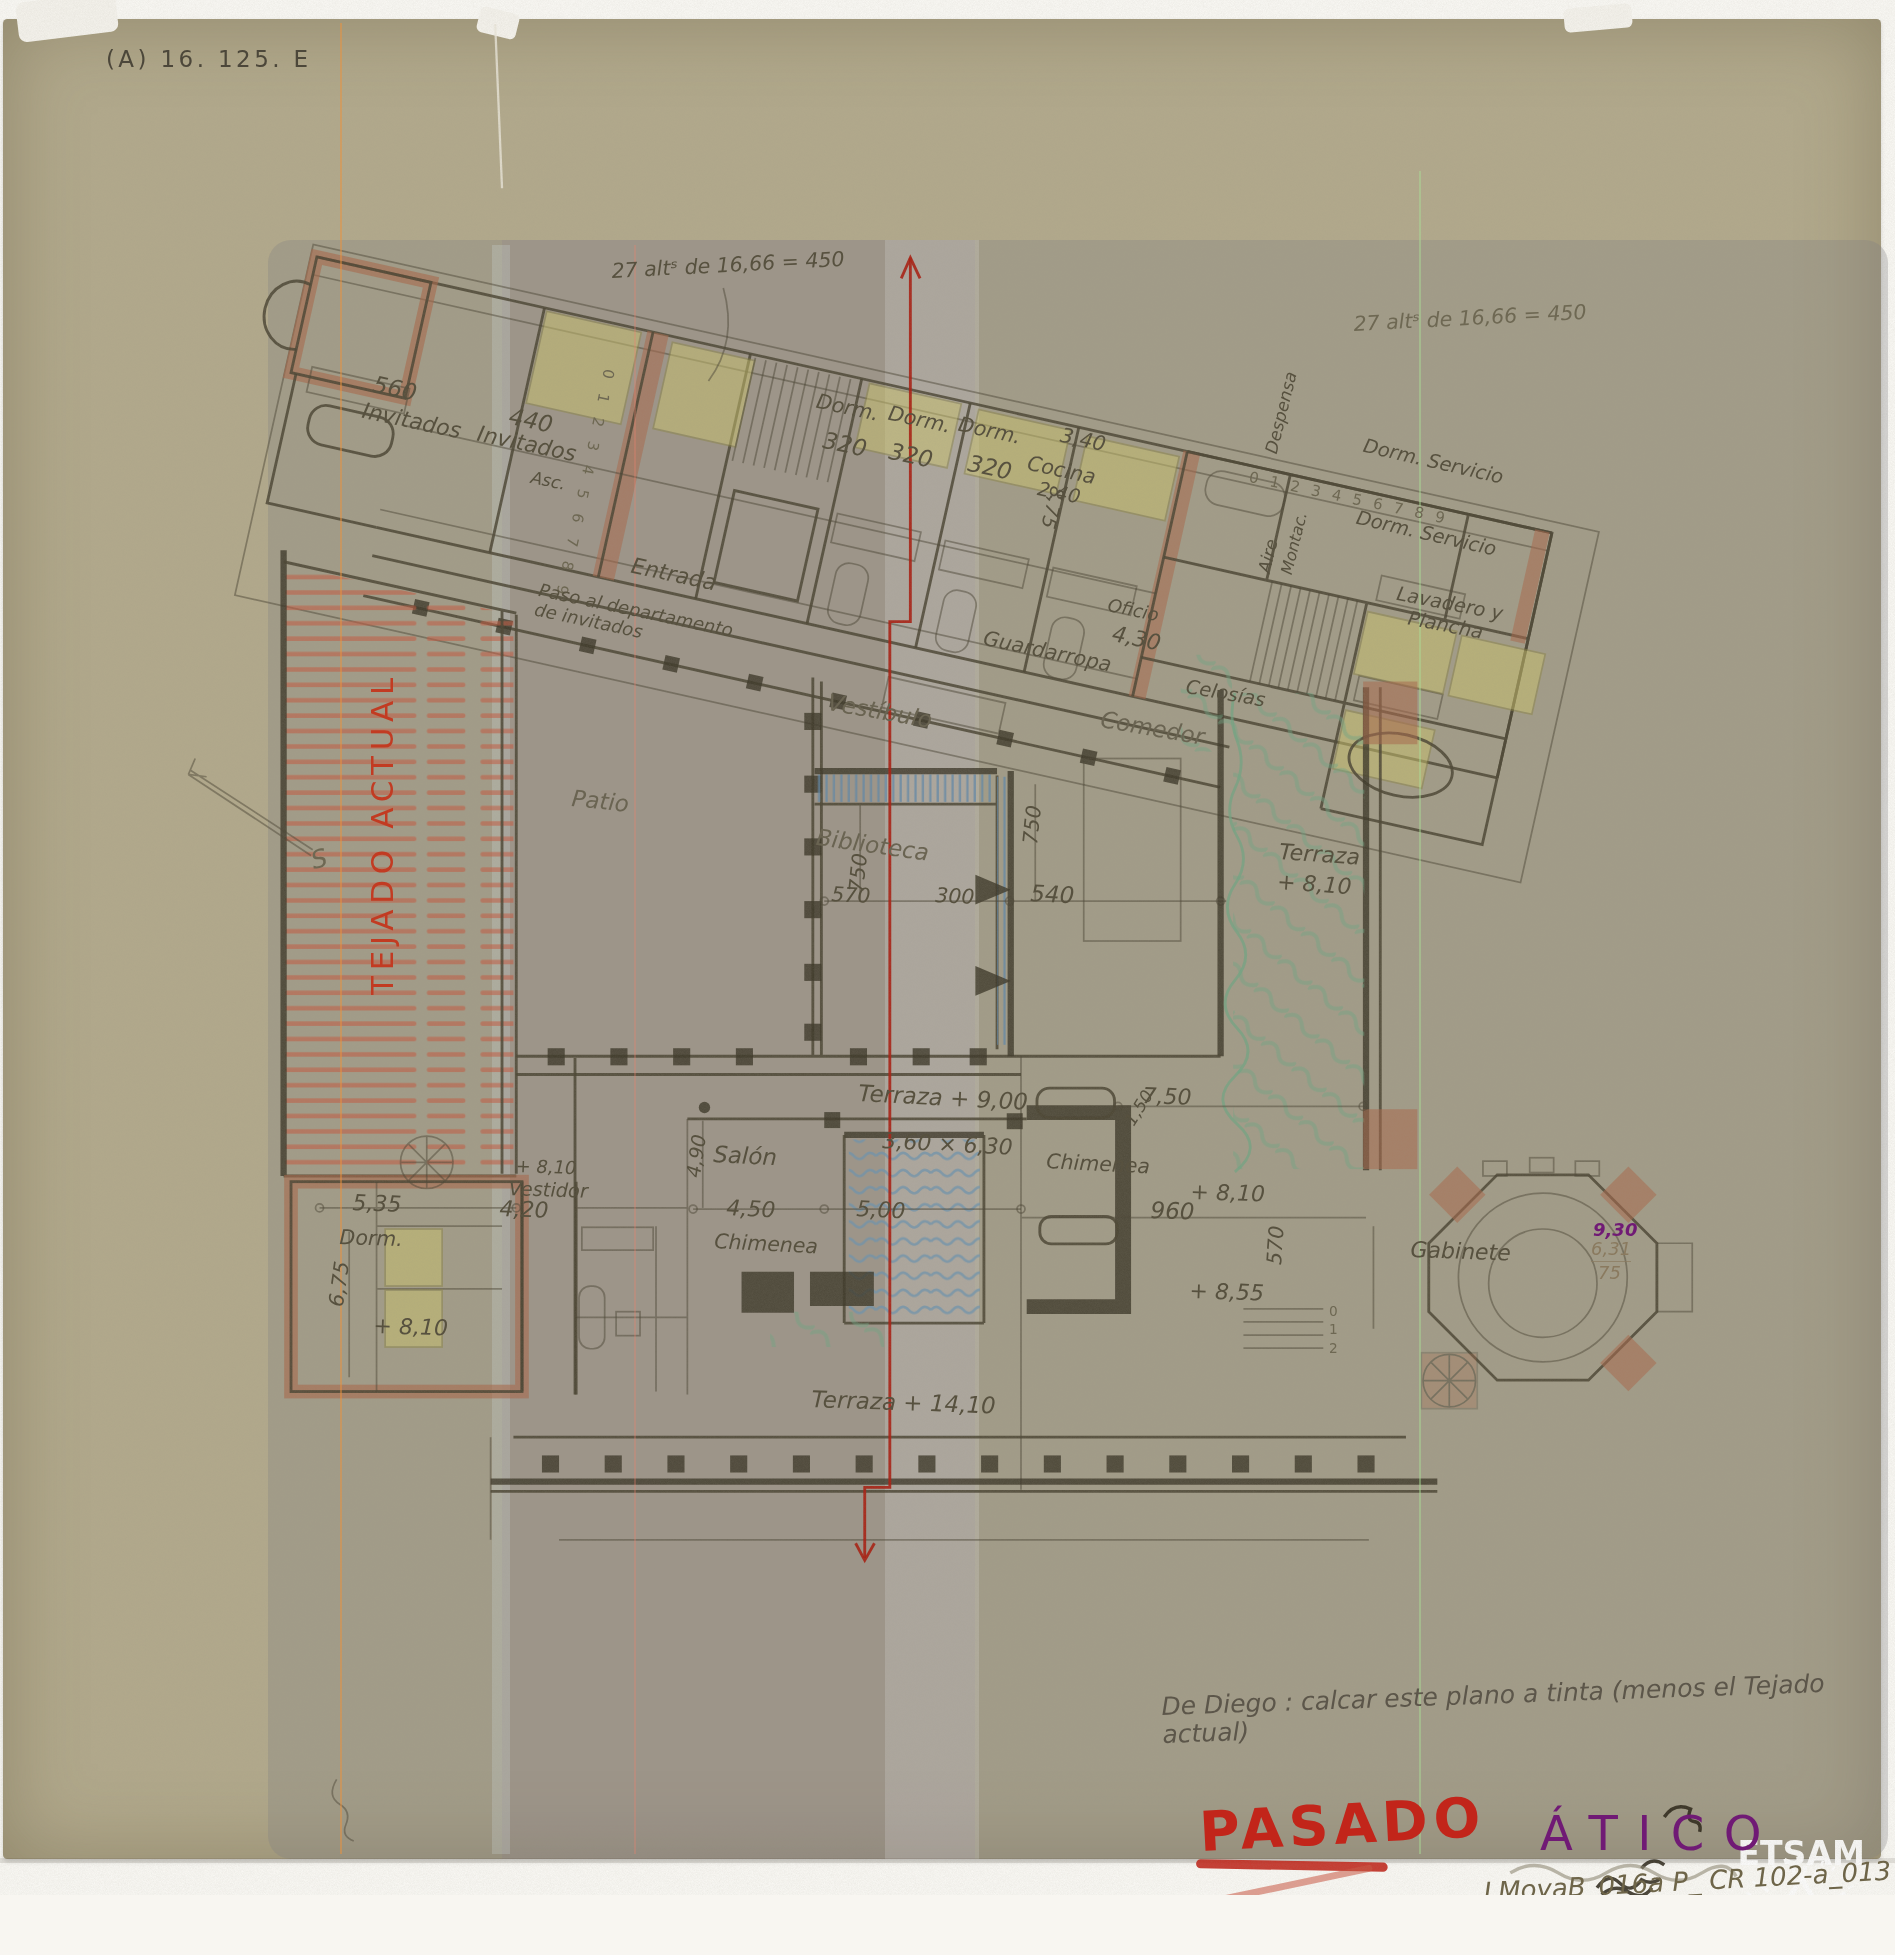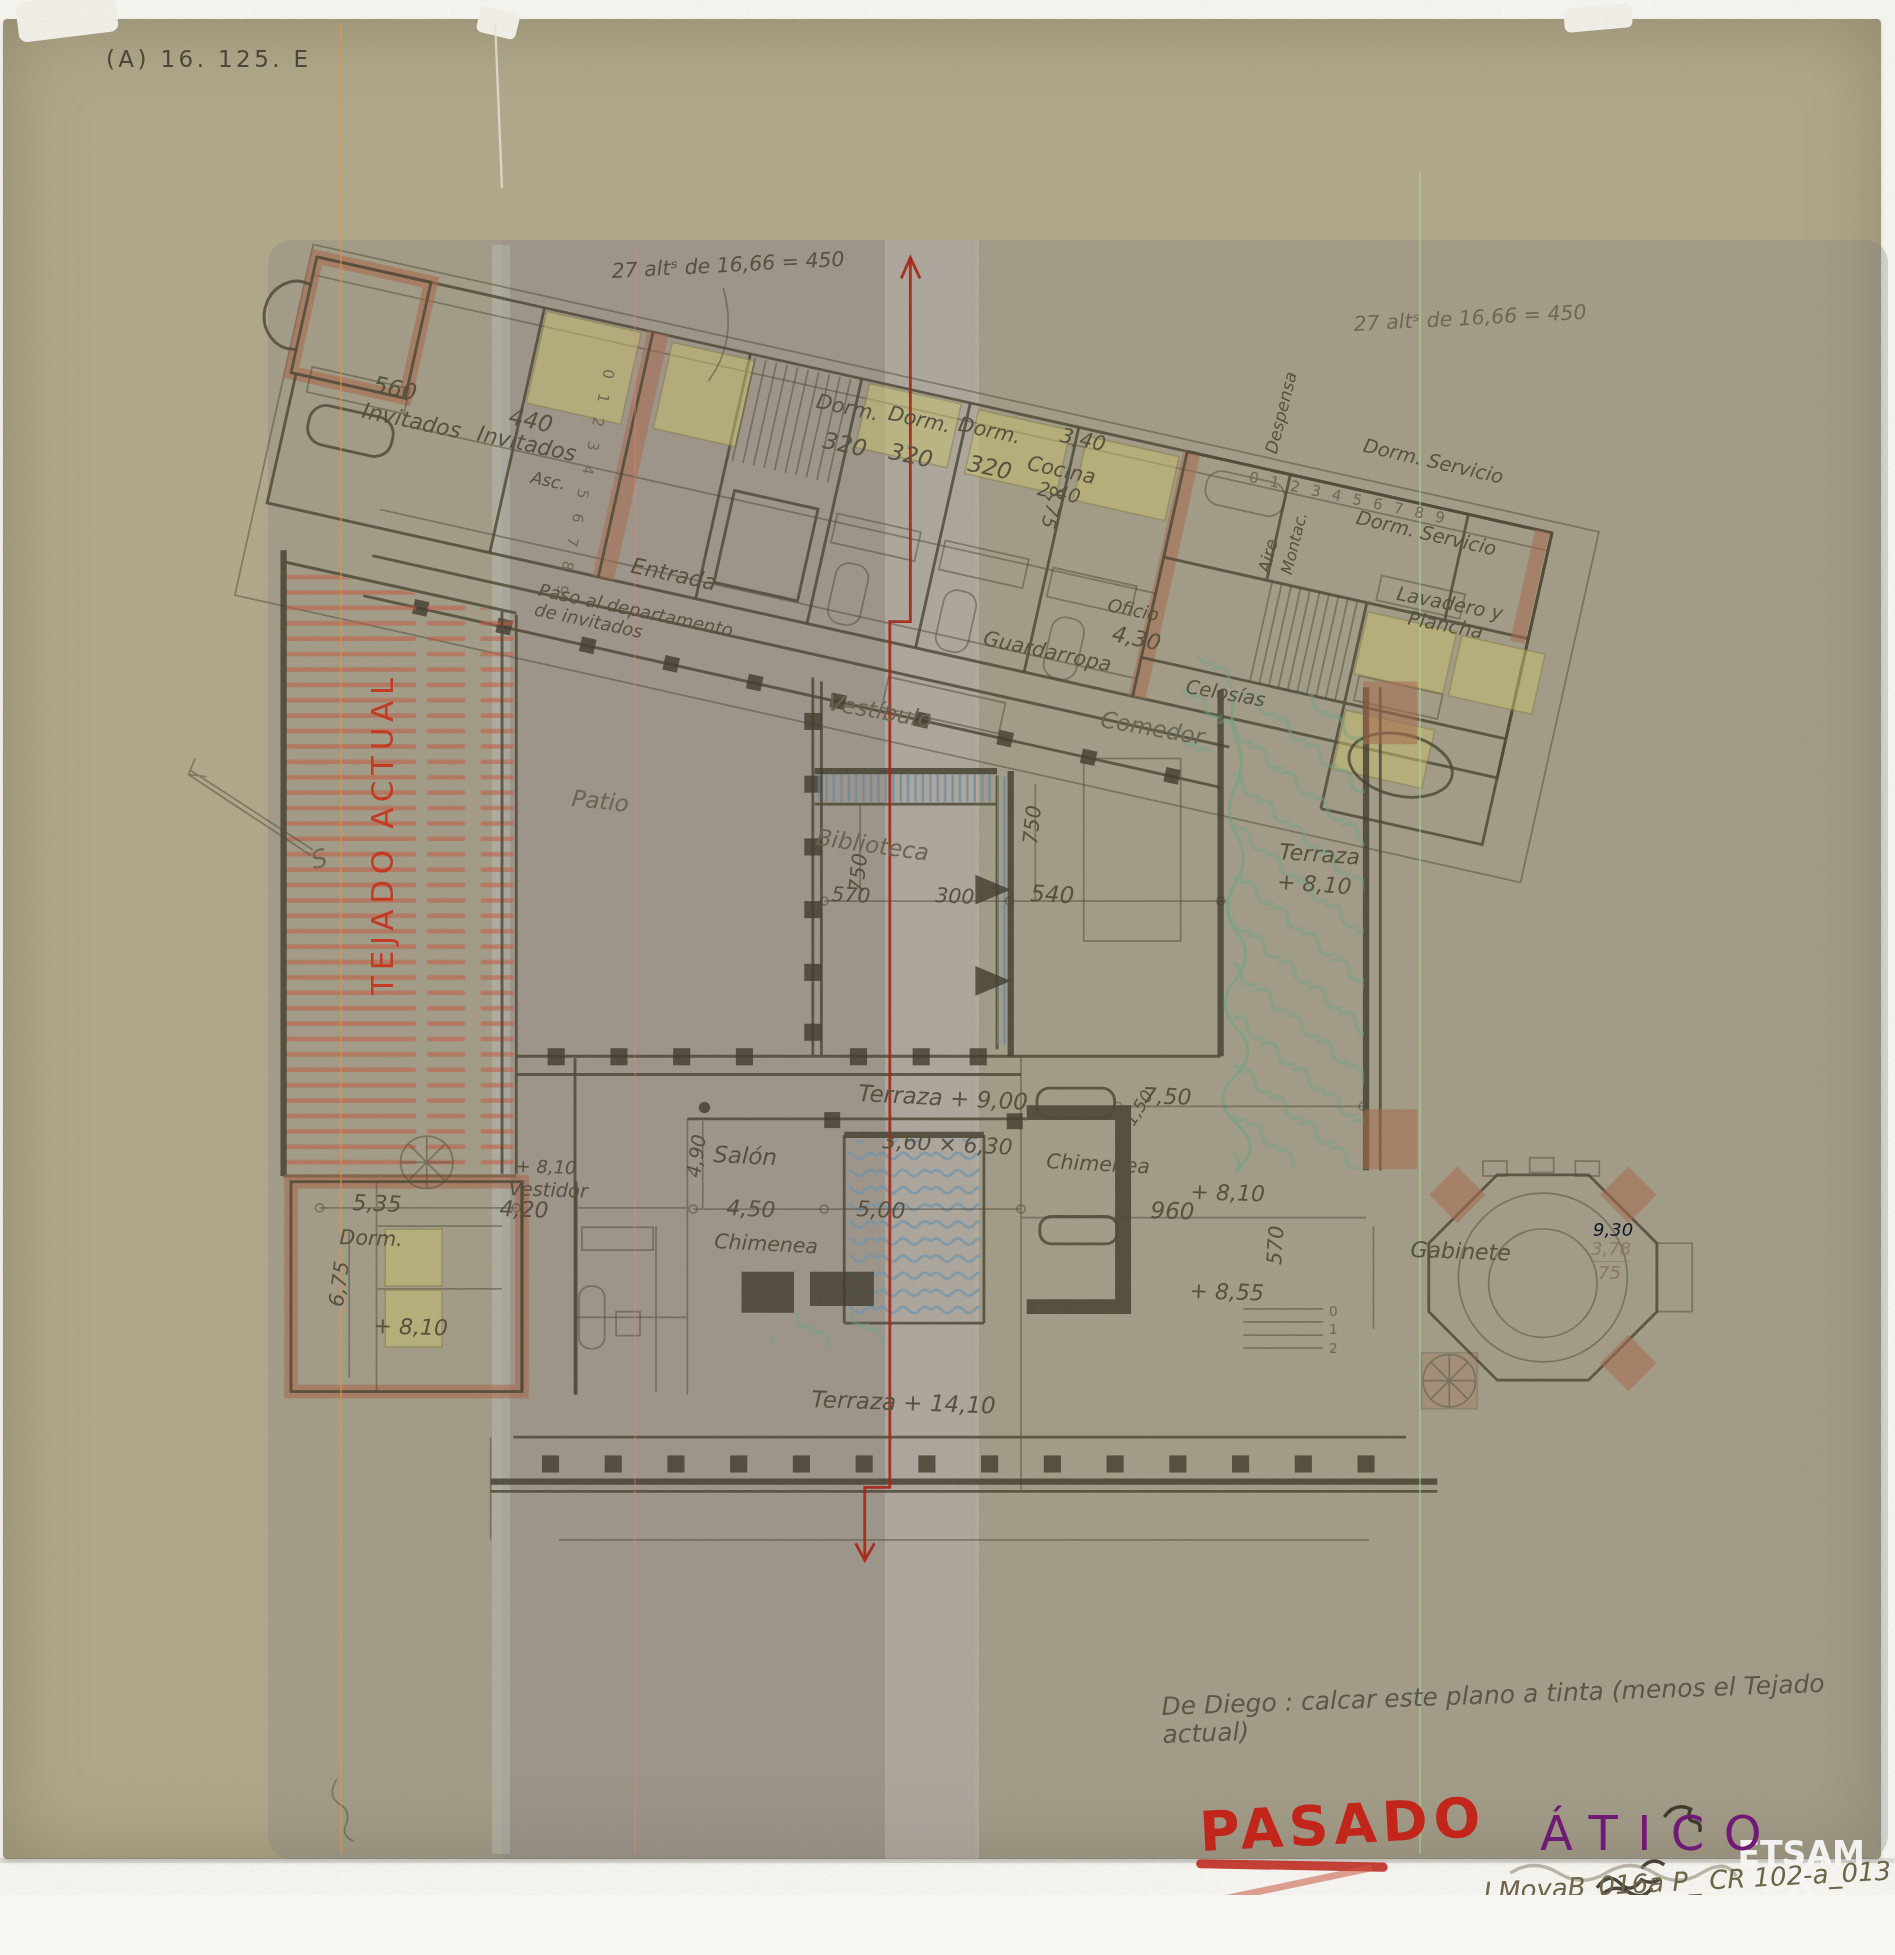--- a/index.html
+++ b/index.html
@@ -377,22 +377,22 @@
 
   <span class="lbl" style="left:509px;top:1178px;font-size:19.4px;transform:rotate(2deg);">Vestidor</span>
   <span class="lbl" style="left:500px;top:1197px;font-size:22px;transform:rotate(2deg);">4,20</span>
   <span class="lbl" style="left:516px;top:1156px;font-size:18px;transform:rotate(2deg);">+ 8,10</span>
   <span class="lbl" style="left:353px;top:1191px;font-size:22px;transform:rotate(2deg);">5,35</span>
   <span class="lbl" style="left:340px;top:1226px;font-size:20.5px;transform:rotate(2deg);">Dorm.</span>
   <span class="lbl" style="left:325px;top:1305px;font-size:20.5px;transform:rotate(-82deg);">6,75</span>
   <span class="lbl" style="left:374px;top:1314px;font-size:22px;transform:rotate(2deg);">+ 8,10</span>
 
   <span class="lbl" style="left:1411px;top:1238px;font-size:22px;transform:rotate(2deg);">Gabinete</span>
-  <span class="lbl" style="left:1593px;top:1220px;font-size:18px;color:#0f172a;">9,30</span>
-  <span class="lbl" style="left:1591px;top:1239px;font-size:18px;color:#8a7a5f;border-bottom:1.7px solid rgba(138,122,95,.7);padding-bottom:2.3px;">3,78</span>
+  <span class="lbl" style="left:1593px;top:1220px;font-size:18px;color:#701a75;font-weight:bold;">9,30</span>
+  <span class="lbl" style="left:1591px;top:1239px;font-size:18px;color:#8a7a5f;border-bottom:1.7px solid rgba(138,122,95,.7);padding-bottom:2.3px;">6,31</span>
   <span class="lbl" style="left:1598px;top:1263px;font-size:18px;color:#8a7a5f;">75</span>
 
   <span class="lbl" style="left:812px;top:1387px;font-size:23px;transform:rotate(2deg);">Terraza + 14,10</span>
 
   <span class="lbl" style="left:1161px;top:1693px;font-size:25px;transform:rotate(-2deg);color:#5c564a;">De Diego : calcar este plano a tinta (menos el Tejado actual)</span>
   <span class="lbl up" style="left:1198px;top:1802px;font-size:55px;font-weight:bold;letter-spacing:5.7px;transform:rotate(-3deg);color:#c2251a;">PASADO</span>
   <span class="lbl up" style="left:1540px;top:1807px;font-size:48px;letter-spacing:19.4px;color:#701a75;">ÁTICO</span>
   <span class="lbl" style="left:1553px;top:1915px;font-size:31px;letter-spacing:3.4px;transform:rotate(-2deg);color:#9b937c;">+ 27. 60</span>
   <span class="lbl" style="left:1483px;top:1878px;font-size:26px;transform:rotate(-3deg);color:#6e6549;">LMoyaB_016a P_ CR 102-a_013</span>
   <span class="lbl" style="left:308px;top:848px;font-size:25px;transform:rotate(-15deg);color:#6e6853;">S</span>

